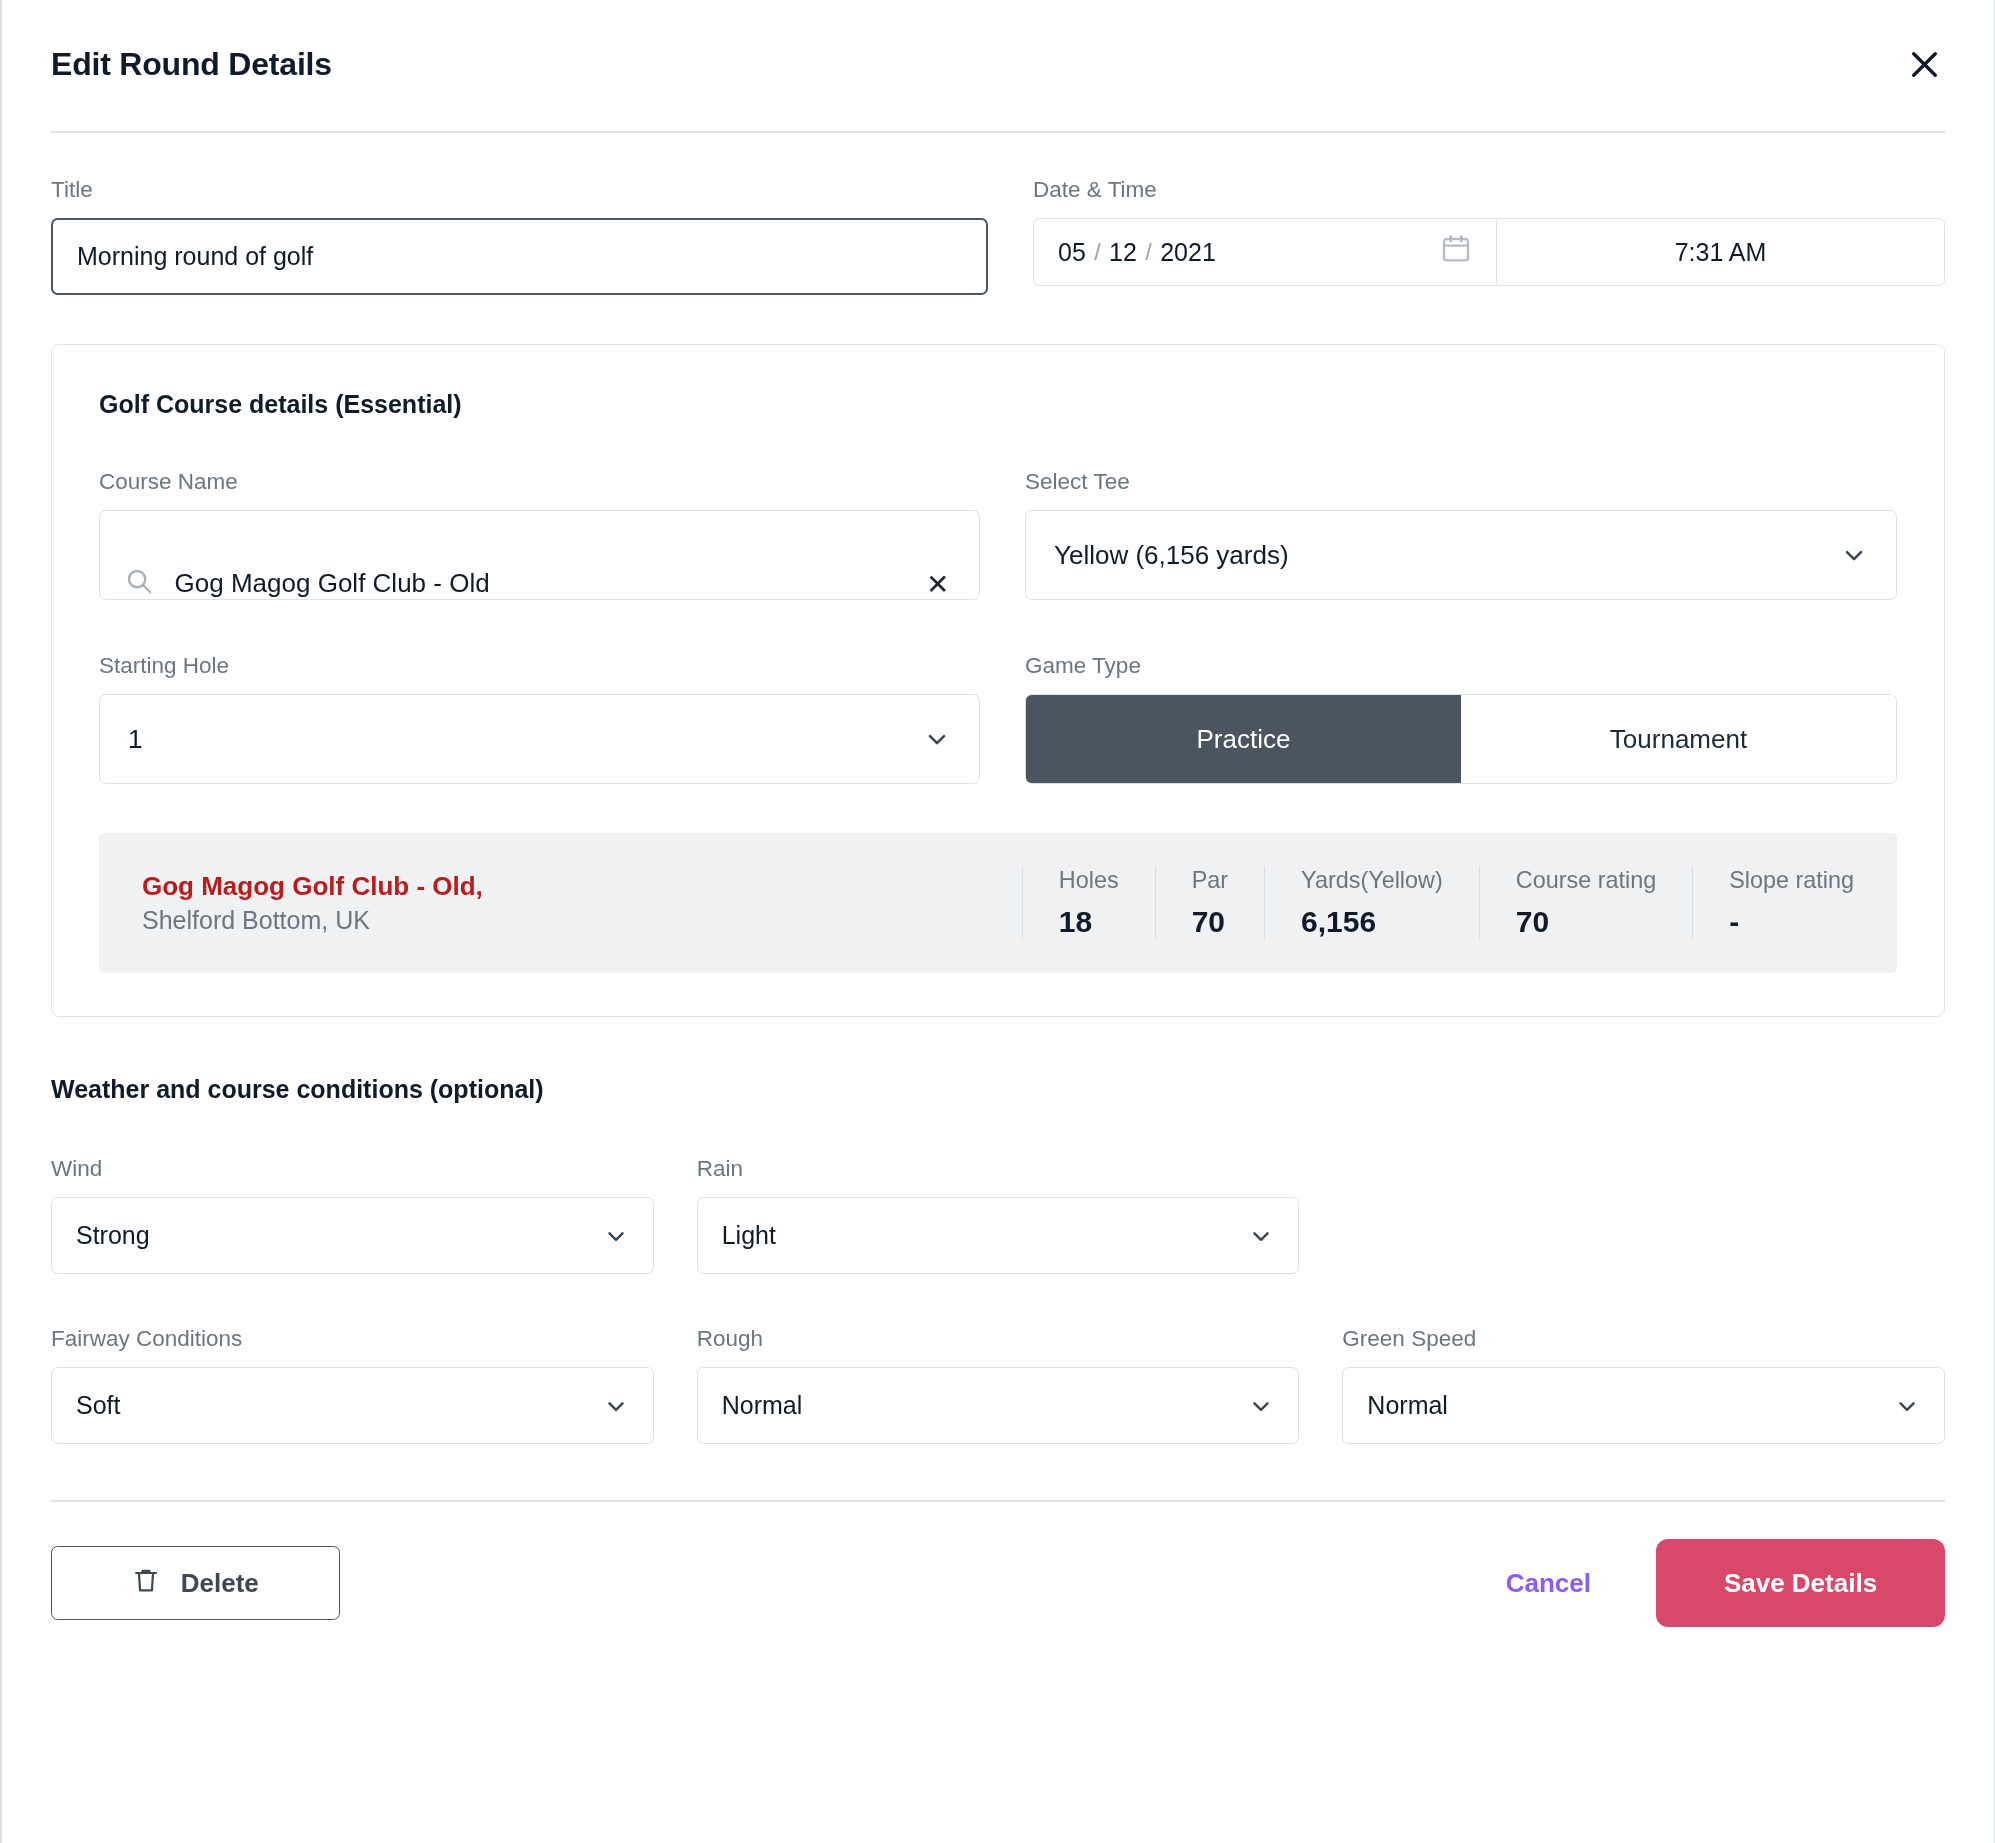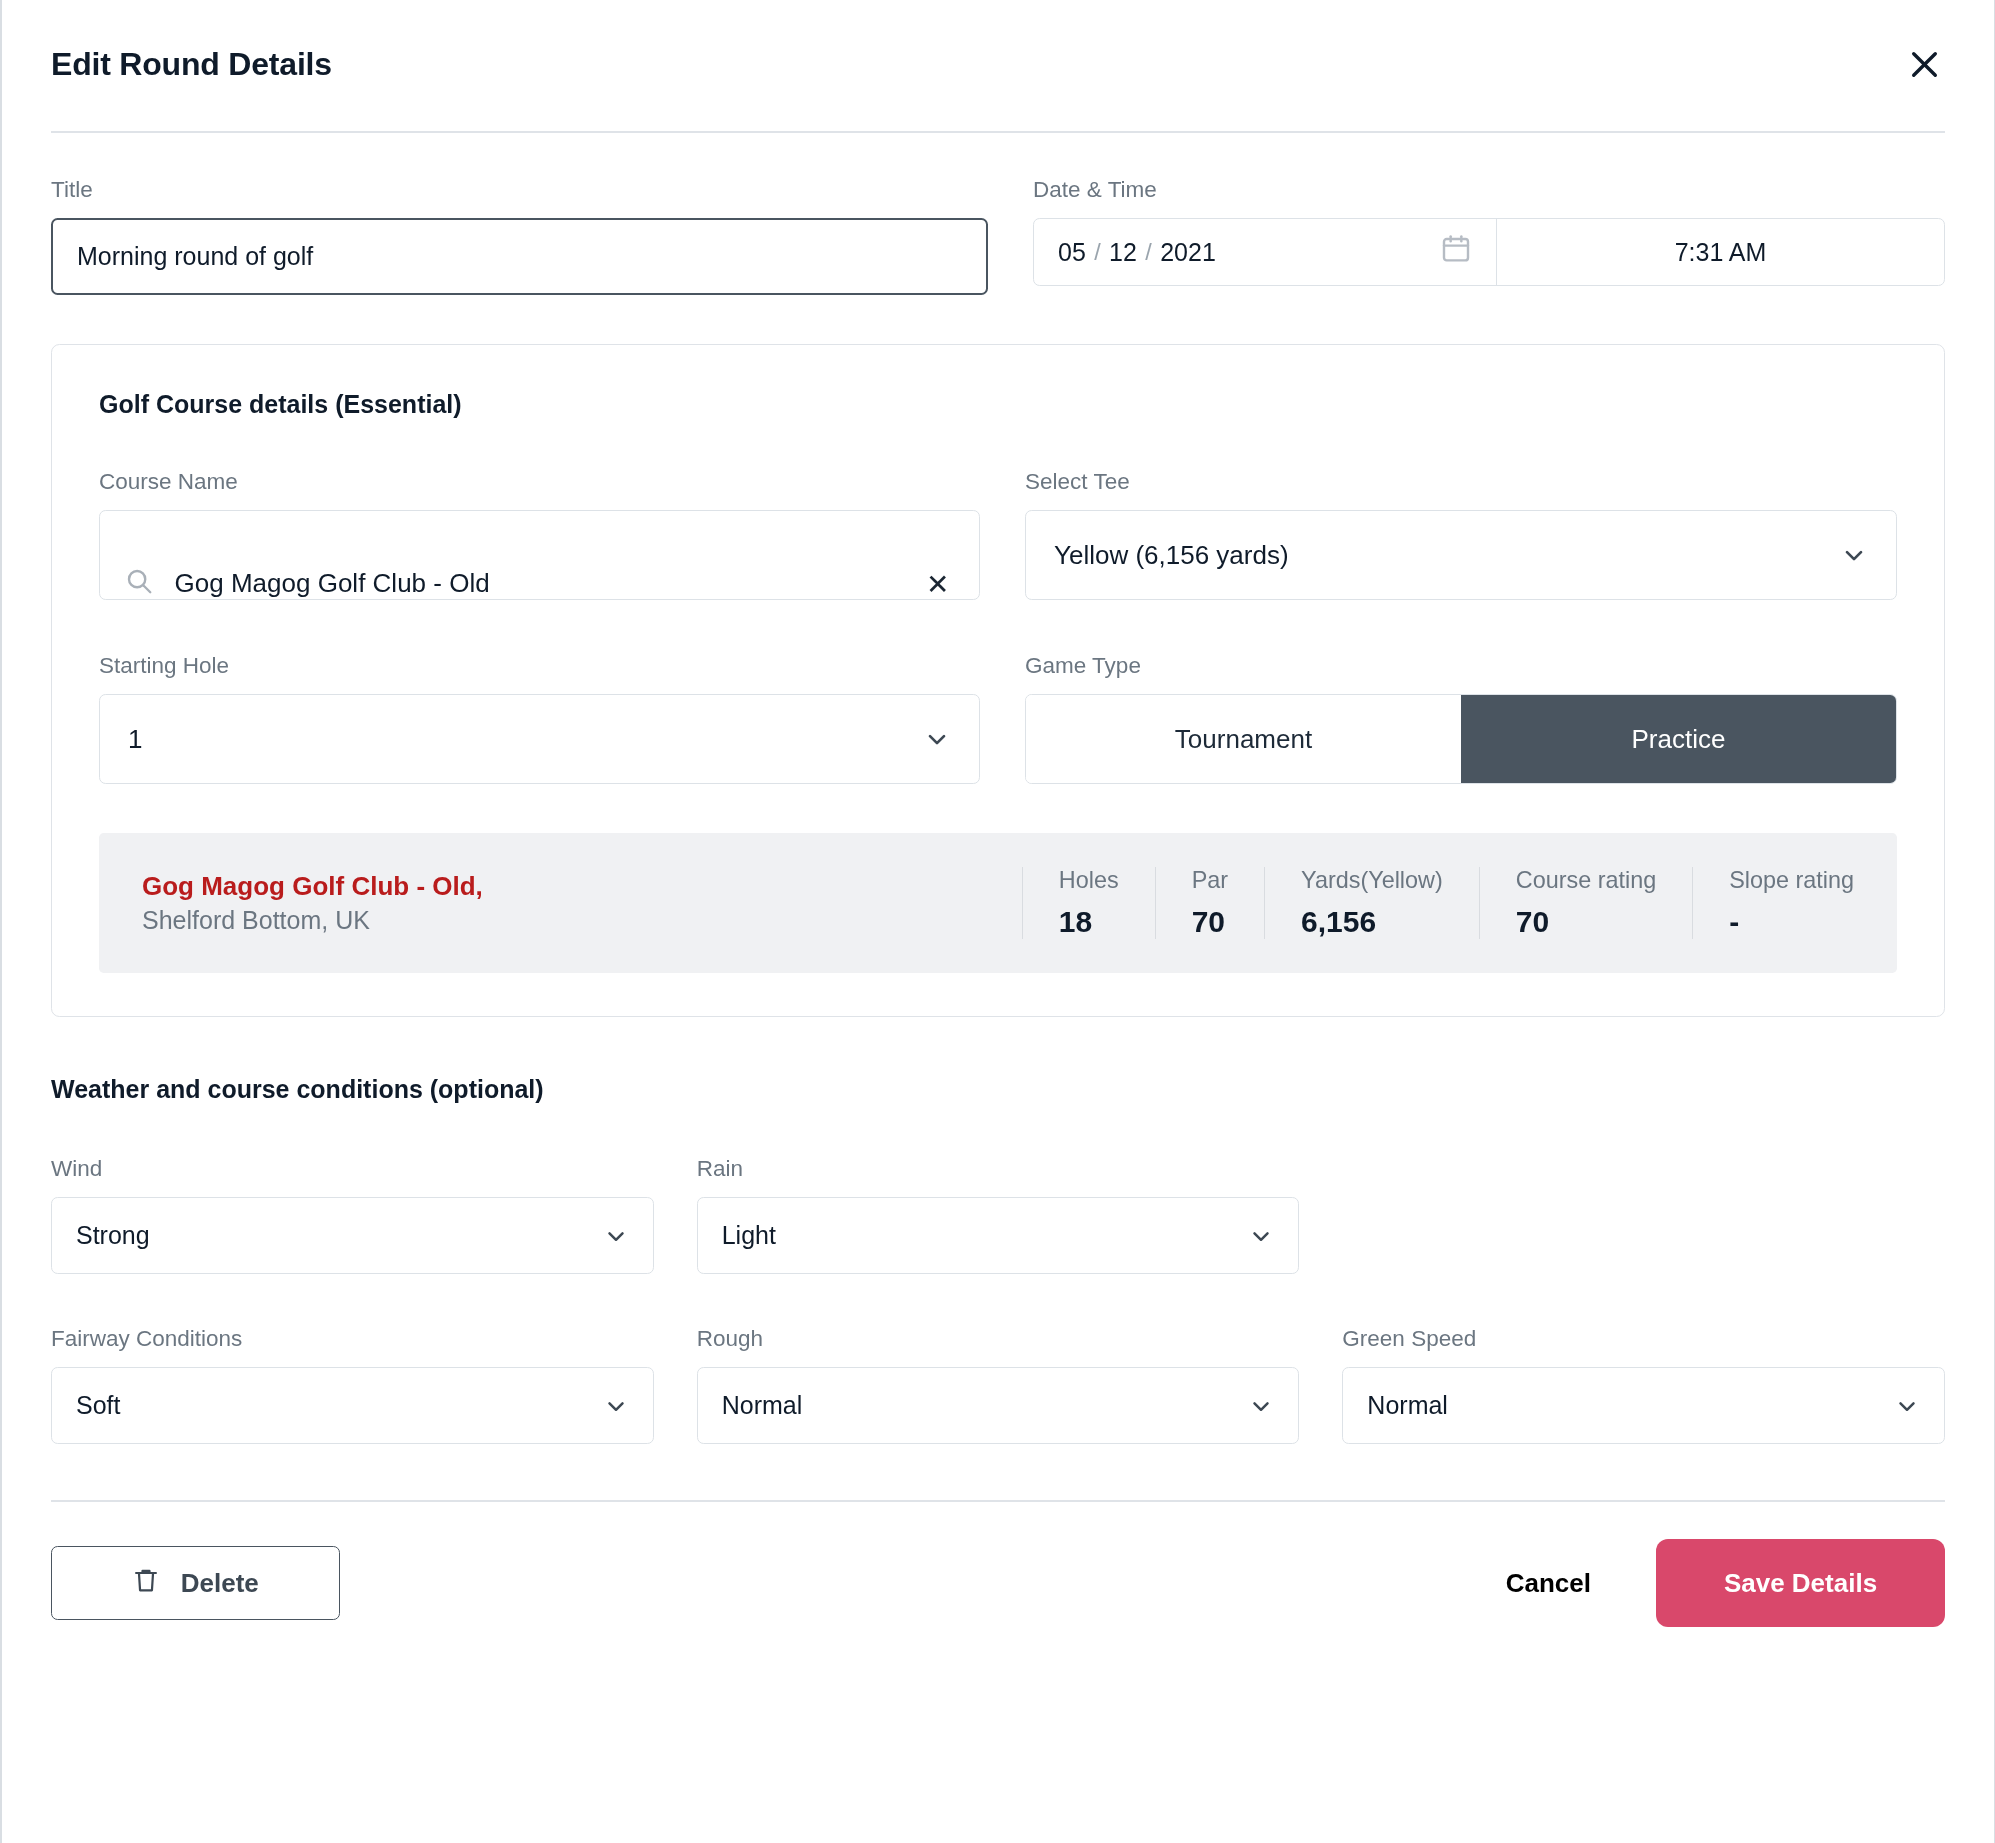--- a/index.html
+++ b/index.html
@@ -305,21 +305,21 @@
   .footer-right {
     display: flex;
     align-items: center;
     gap: 52px;
   }
   .btn-cancel {
     background: none;
     border: none;
     font-size: 26px;
     font-weight: bold;
-    color: #000000;
+    color: #8b5cf6;
     cursor: pointer;
     padding: 19px 13px;
     font-family: "Liberation Sans", sans-serif;
     text-align: center;
   }
   .btn-save {
     height: 88px;
     min-width: 289px;
     border: none;
     border-radius: 12px;
@@ -427,22 +427,22 @@
             <svg width="28" height="28" viewBox="0 0 24 24" fill="none" stroke="#3d4853" stroke-width="2.3" stroke-linecap="round" stroke-linejoin="round">
               <polyline points="6 9.5 12 15.5 18 9.5"></polyline>
             </svg>
           </span>
         </div>
       </div>
 
       <div class="card-col-right">
         <span class="field-label">Game Type</span>
         <div class="segmented">
+          <div class="seg active">Practice</div>
           <div class="seg">Tournament</div>
-          <div class="seg active">Practice</div>
         </div>
       </div>
     </div>
 
     <div class="summary">
       <div class="summary-name">
         <div class="summary-course">Gog Magog Golf Club - Old,</div>
         <div class="summary-loc">Shelford Bottom, UK</div>
       </div>
 

